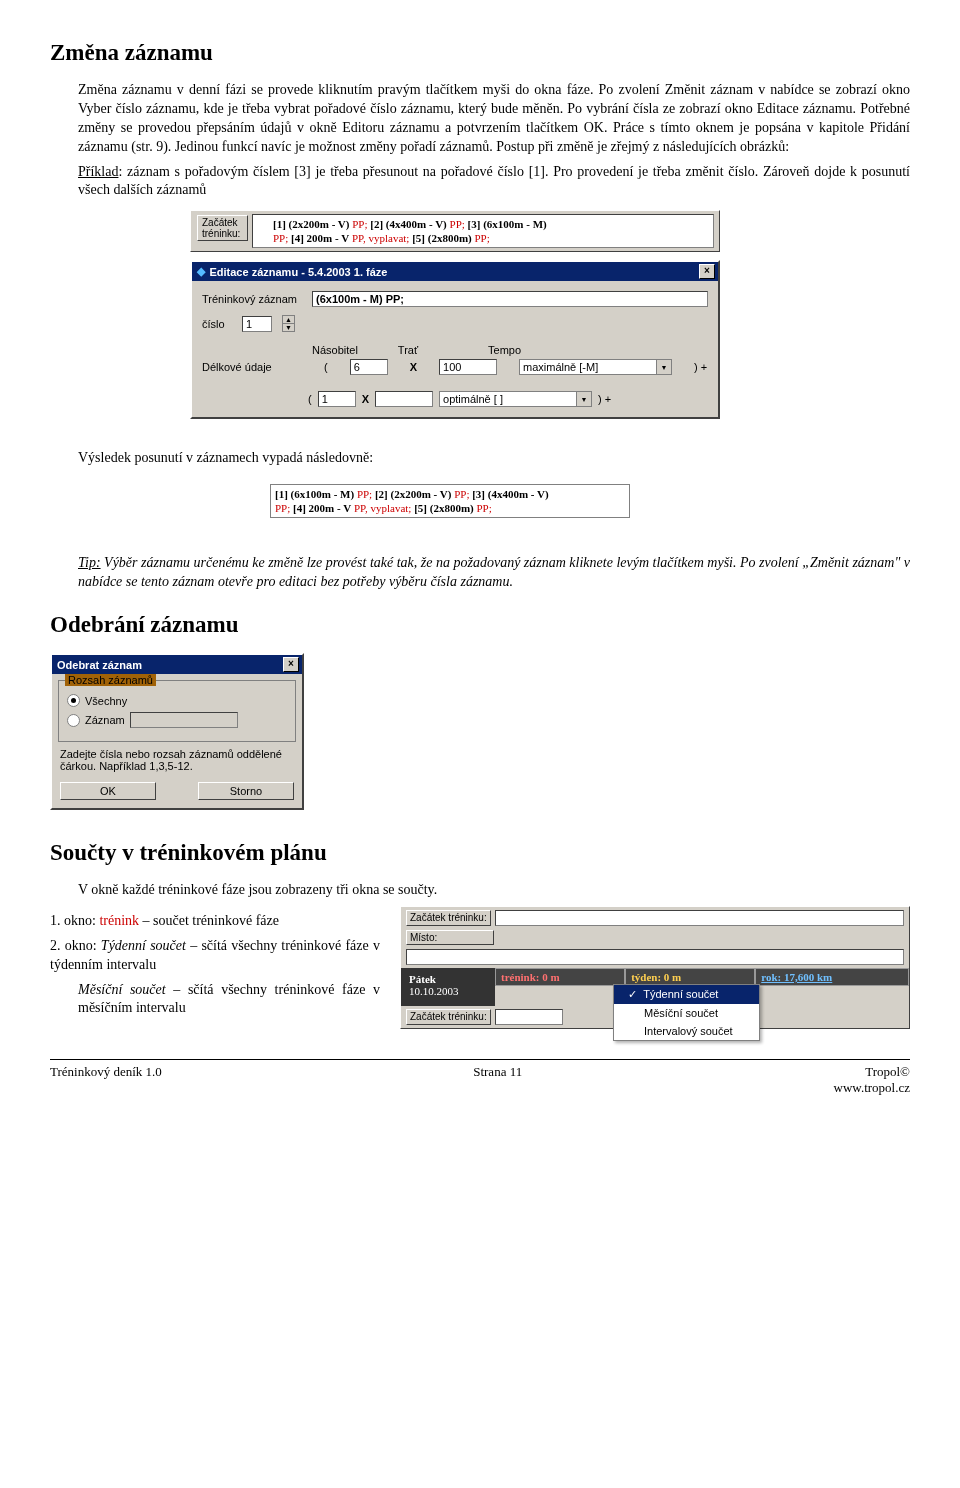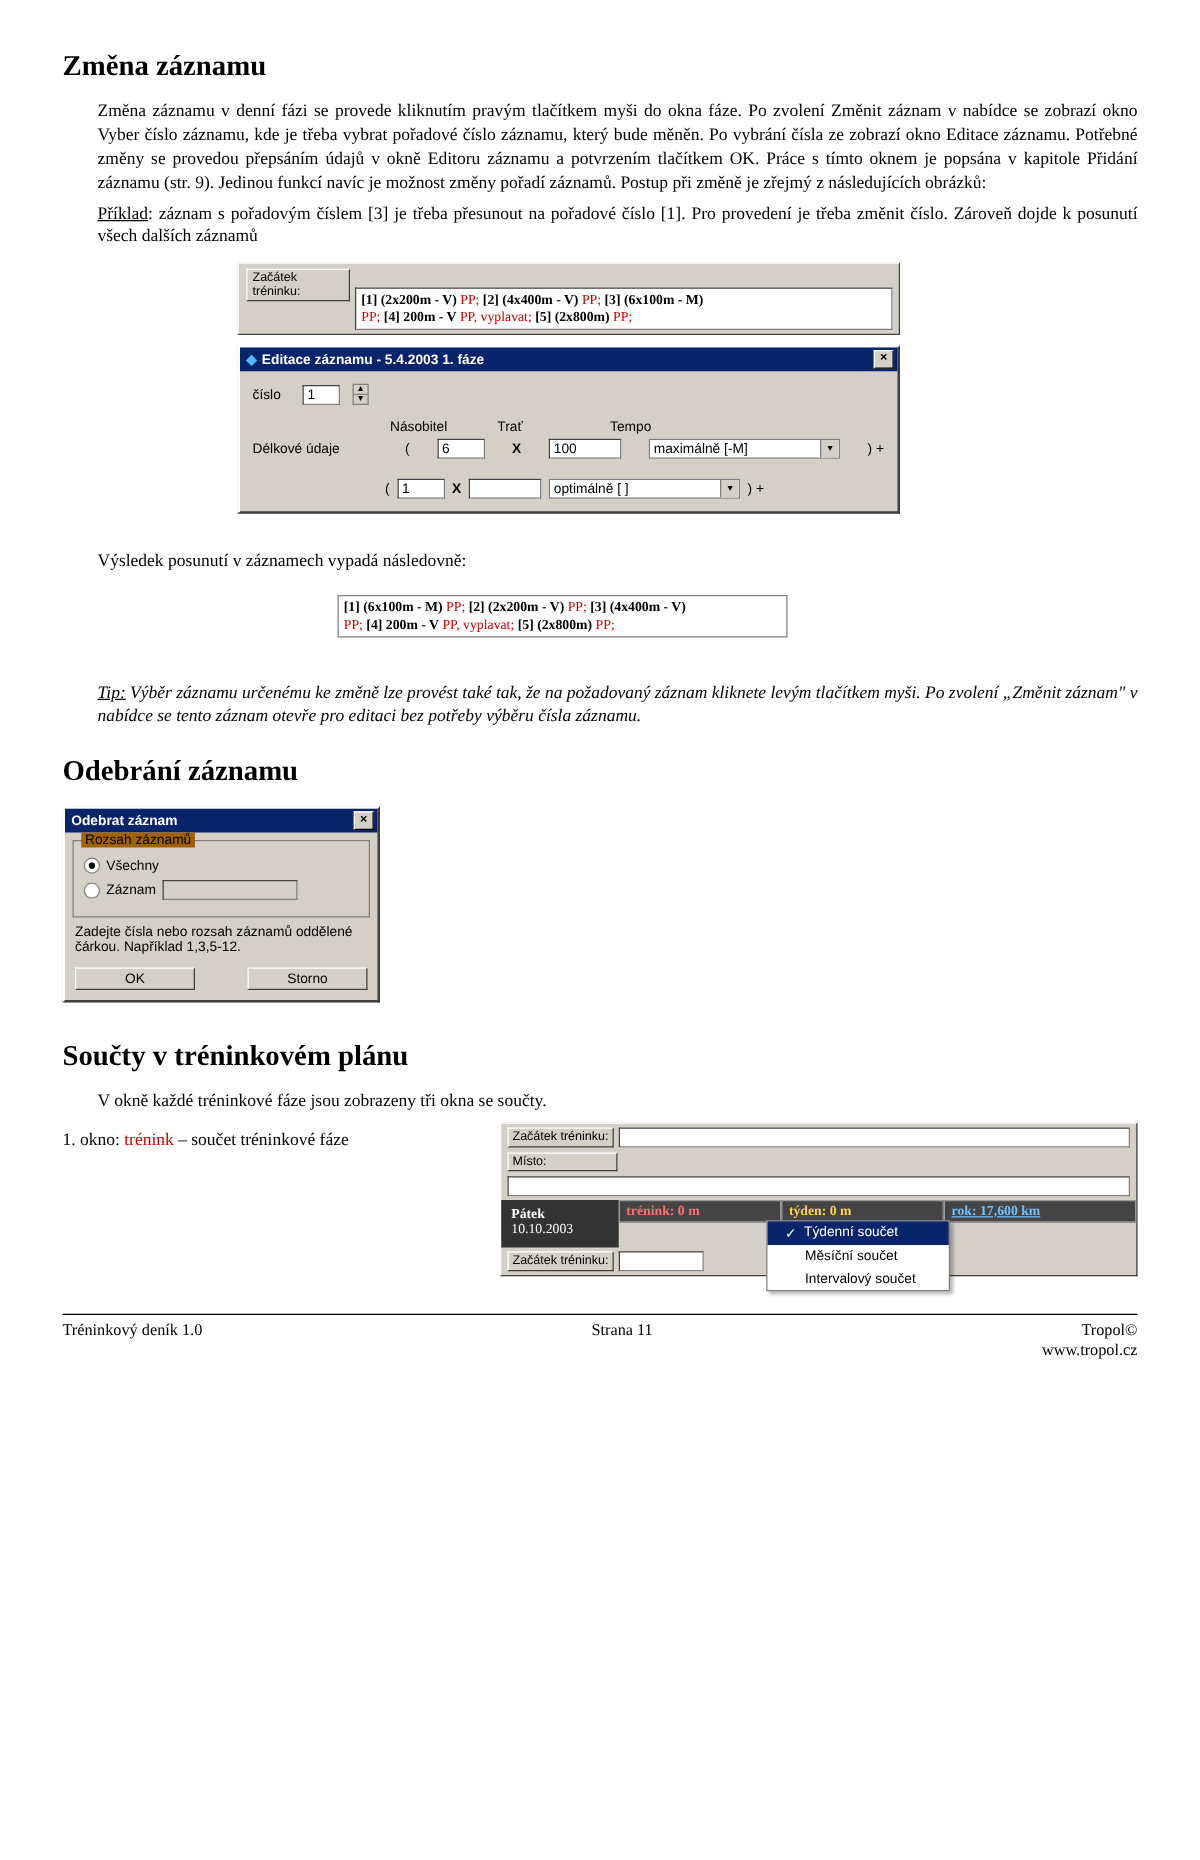--- a/index.html
+++ b/index.html
@@ -143,38 +143,42 @@
 
 
 <div style="margin:10px 0 10px 140px; width:530px;">
   <div class="win-box" style="padding:3px 5px; border-width:1px;">
    <table style="border-collapse:collapse">
         <tbody>
           <tr>
      <td style="vertical-align:top; padding-right:4px;">
        <span class="win-button" style="padding:1px 4px; font-size:10px;">Začátek tréninku:</span>
      </td>
-     <td class="field-white" style="width:420px; font-family:Tahoma; font-size:11px; line-height:14px; padding:2px 4px;margin-top:16px;">
+     <td class="field-white" style="width:420px; font-family:Tahoma; font-size:11px; line-height:14px; padding:2px 20px;">
        <span class="bold">[1] (2x200m - V)</span><span class="red"> PP; </span><span class="bold">[2] (4x400m - V)</span><span class="red"> PP; </span><span class="bold">[3] (6x100m - M)</span><br>
        <span class="red"> PP; </span><span class="bold">[4] 200m - V</span><span class="red"> PP, vyplavat; </span><span class="bold">[5] (2x800m)</span><span class="red"> PP; </span>
      </td>
    </tr>
         </tbody>
       </table>
   </div>
 
   <div class="win-box" style="margin-top:8px;">
     <div class="titlebar">
       <span style="display:flex;align-items:center;gap:4px;">
         <span style="color:#5bf;">◆</span>
         <span>Editace záznamu - 5.4.2003 1. fáze</span>
       </span>
       <span class="closebtn">×</span>
     </div>
     <div style="padding:10px;">
+      <div style="display:flex; align-items:center; gap:10px; margin-bottom:8px;">
+        <span style="width:100px;">Tréninkový záznam</span>
+        <span class="field-white bold" style="flex:1;">(6x100m - M) PP;</span>
+      </div>
       <div style="display:flex; align-items:center; gap:10px; margin-bottom:12px;">
         <span style="width:30px;">číslo</span>
         <span class="field-white" style="width:22px;">1</span>
         <span style="display:inline-flex; flex-direction:column; font-size:7px; background:#d4d0c8; border:1px solid #808080;">
           <span style="padding:0 2px; border-bottom:1px solid #808080;">▲</span>
           <span style="padding:0 2px;">▼</span>
         </span>
       </div>
       <div style="display:flex; gap:40px; padding-left:110px; margin-bottom:3px;">
         <span>Násobitel</span>
@@ -246,20 +250,22 @@
   </div>
 </div>
 
 <h2 style="margin-top:30px;">Součty v tréninkovém plánu</h2>
 
 <p class="indent">V okně každé tréninkové fáze jsou zobrazeny tři okna se součty.</p>
 
 <div style="display:flex; gap:20px; align-items:flex-start;">
   <div style="flex:0 0 330px;">
     <p><span>1. okno: </span><span class="red">trénink</span><span> – součet tréninkové fáze</span></p>
+    <p><span>2. okno: </span><span class="italic">Týdenní součet</span><span> – sčítá všechny tréninkové fáze v týdenním intervalu</span></p>
+    <p class="indent"><span class="italic">Měsíční součet</span><span> – sčítá všechny tréninkové fáze v měsíčním intervalu</span></p>
   </div>
   <div style="flex:1; position:relative;">
     <div class="win-box" style="border-width:1px; font-family:Tahoma; font-size:11px;">
       <div style="padding:3px 5px; display:flex; gap:4px;">
         <span class="win-button" style="padding:1px 3px; font-size:10px;">Začátek tréninku:</span>
         <span class="field-white" style="flex:1;">&nbsp;</span>
       </div>
       <div style="padding:1px 5px 3px 5px; display:flex; gap:4px;flex-direction:column;">
         <span class="win-button" style="padding:1px 3px; font-size:10px; width:80px;">Místo:</span>
         <span class="field-white" style="flex:1;">&nbsp;</span>

